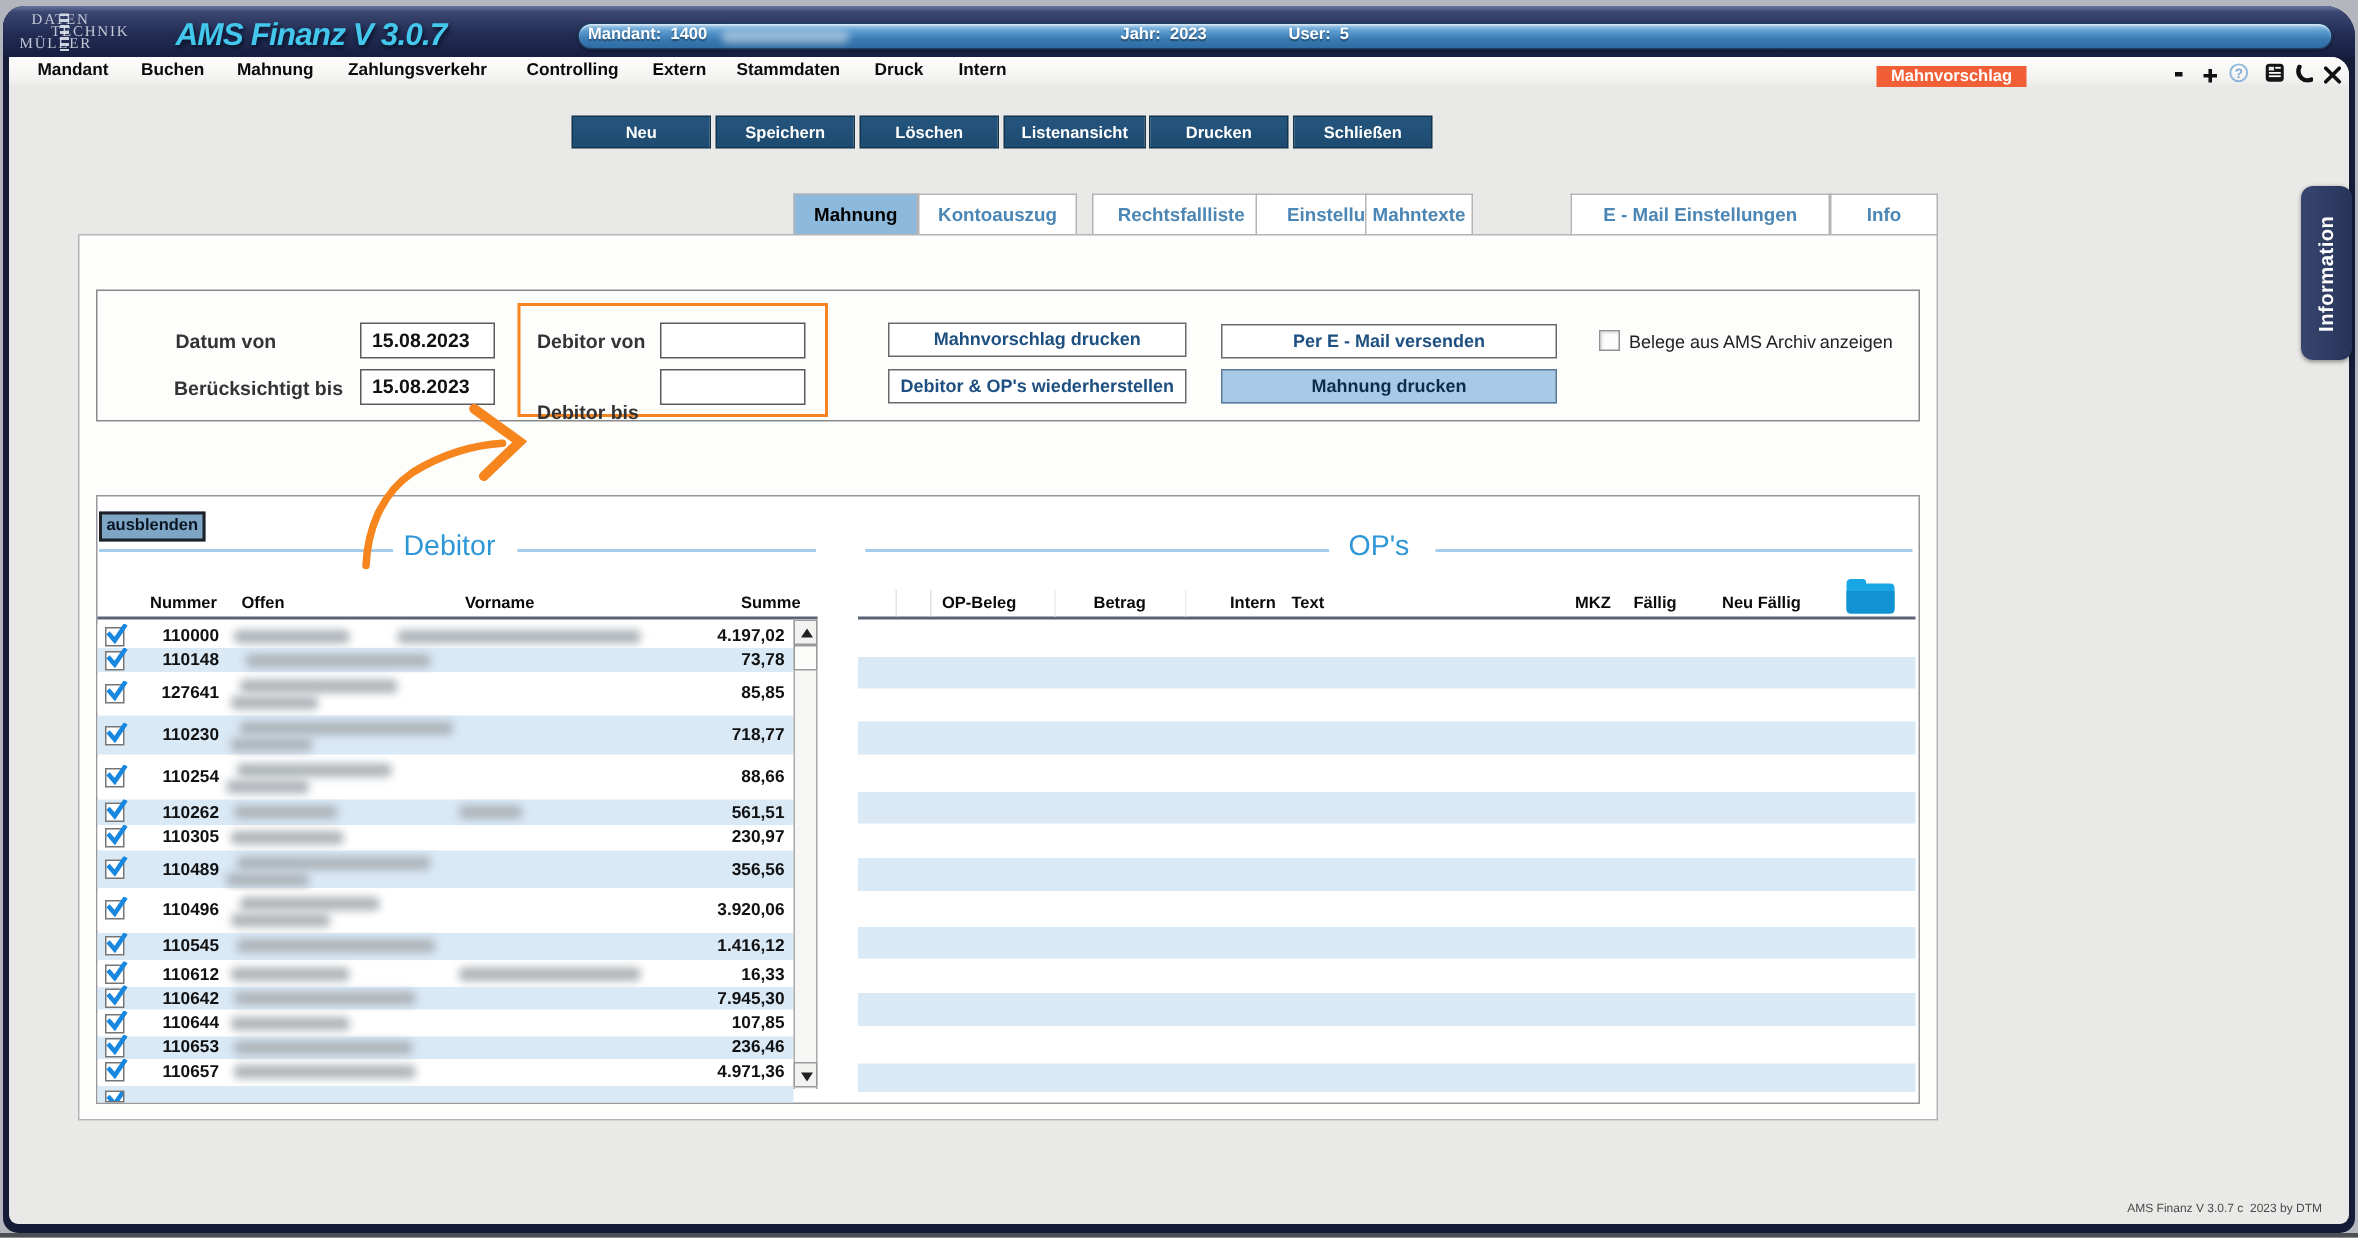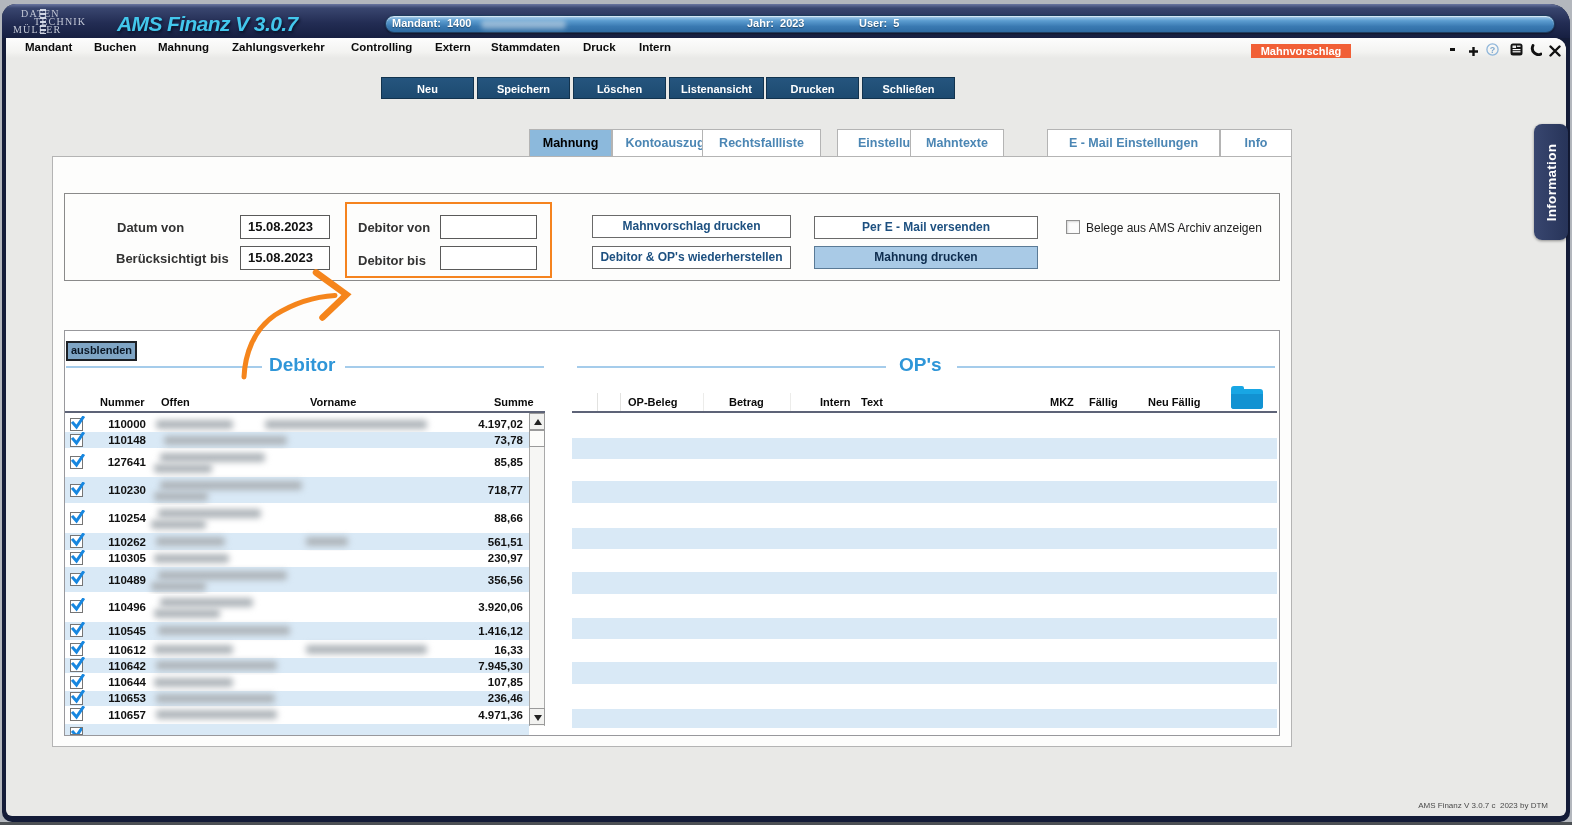--- a/index.html
+++ b/index.html
@@ -31,21 +31,21 @@
 #formbox{position:absolute;left:64px;top:193px;width:1216px;height:88px;background:#fdfdfc;border:1px solid #8a8a8a}
 .flabel{position:absolute;font-size:13px;font-weight:bold;color:#333;white-space:nowrap}
 .finput{position:absolute;background:#fff;border:1px solid #5a5a5a;font-size:13px;font-weight:bold;color:#111;padding-left:7px;line-height:22px}
 .obtn{position:absolute;height:23px;background:#fff;border:1px solid #6a6a6a;color:#1d5080;font-size:12px;font-weight:bold;text-align:center;line-height:21px}
 #orect{position:absolute;left:345px;top:202px;width:207px;height:76px;border:2px solid #f5831f}
 #bluebtn{position:absolute;left:814px;top:246px;width:224px;height:23px;background:#a9cae6;border:1px solid #5a7a96;color:#0d2c4e;font-size:12px;font-weight:bold;text-align:center;line-height:21px}
 #acheck{position:absolute;left:1066px;top:220px;width:14px;height:14px;background:#fcfcfc;border:1px solid #919191;box-shadow:inset 1px 1px 2px rgba(0,0,0,.15)}
 
 #tablebox{position:absolute;left:64px;top:330px;width:1216px;height:406px;background:#fff;border:1px solid #98989c}
 #ausb{position:absolute;left:66px;top:341px;width:71px;height:20px;background:#7fa5c5;border:2px solid #1d2126;color:#0a1624;font-size:11px;font-weight:bold;text-align:center;line-height:15px}
-.shead{position:absolute;top:354px;font-size:19px;font-weight:bold;color:#2f96d8;white-space:nowrap}
+.shead{position:absolute;top:354px;font-size:19px;font-weight:normal;color:#2f96d8;white-space:nowrap}
 .sline{position:absolute;top:366px;height:2px;background:#a5cceb}
 .th{position:absolute;top:396px;font-size:11px;font-weight:bold;color:#0a0a0a;white-space:nowrap}
 .hline{position:absolute;top:411px;height:2px;background:#5d6377}
 .rowbg{position:absolute;left:65px;width:464px}
 .cb{position:absolute;left:70px;width:13px;height:13px;background:#fff;border:1px solid #757575}
 .cb svg{position:absolute;left:-1px;top:-3px}
 .num{position:absolute;left:90px;width:56px;text-align:right;font-size:11.5px;font-weight:bold;color:#111;line-height:12px}
 .amt{position:absolute;left:420px;width:103px;text-align:right;font-size:11.5px;font-weight:bold;color:#111;line-height:12px}
 .bl{position:absolute;height:9px;background:#aeb4b9;border-radius:3px;filter:blur(3px)}
 .opstripe{position:absolute;left:572px;width:705px;background:#d9e9f6}
@@ -114,34 +114,34 @@
 <div class="tbtn" style="left:381px;width:93px">Neu</div>
 <div class="tbtn" style="left:477px;width:93px">Speichern</div>
 <div class="tbtn" style="left:573px;width:93px">Löschen</div>
 <div class="tbtn" style="left:669px;width:95px">Listenansicht</div>
 <div class="tbtn" style="left:766px;width:93px">Drucken</div>
 <div class="tbtn" style="left:862px;width:93px">Schließen</div>
 
 <div id="panel"></div>
 <div class="tab active" style="left:529px;width:83px">Mahnung</div>
 <div class="tab" style="left:612px;width:106px">Kontoauszug</div>
-<div class="tab" style="left:702px;width:119px">Rechtsfallliste</div>
+<div class="tab" style="left:728px;width:119px">Rechtsfallliste</div>
 <div class="tab" style="left:837px;width:124px">Einstellungen</div>
-<div class="tab" style="left:910px;width:94px">Mahntexte</div>
+<div class="tab" style="left:910px;width:72px">Mahntexte</div>
 <div class="tab" style="left:1047px;width:173px">E - Mail Einstellungen</div>
 <div class="tab" style="left:1220px;width:72px">Info</div>
 
 <div id="formbox"></div>
 <div class="flabel" style="left:117px;top:220px">Datum von</div>
 <div class="flabel" style="left:116px;top:251px">Berücksichtigt bis</div>
 <div class="finput" style="left:240px;top:215px;width:90px;height:24px">15.08.2023</div>
 <div class="finput" style="left:240px;top:246px;width:90px;height:24px">15.08.2023</div>
 <div id="orect"></div>
 <div class="flabel" style="left:358px;top:220px">Debitor von</div>
-<div class="flabel" style="left:358px;top:253px">Debitor bis</div>
+<div class="flabel" style="left:358px;top:267px">Debitor bis</div>
 <div class="finput" style="left:440px;top:215px;width:97px;height:24px"></div>
 <div class="finput" style="left:440px;top:246px;width:97px;height:24px"></div>
 <div class="obtn" style="left:592px;top:215px;width:199px">Mahnvorschlag drucken</div>
 <div class="obtn" style="left:592px;top:246px;width:199px">Debitor &amp; OP's wiederherstellen</div>
 <div class="obtn" style="left:814px;top:216px;width:224px">Per E - Mail versenden</div>
 <div id="bluebtn">Mahnung drucken</div>
 <div id="acheck"></div>
 <div class="flabel" style="left:1086px;top:221px;font-weight:normal;font-size:12px;color:#222">Belege aus AMS Archiv anzeigen</div>
 
 <div id="tablebox"></div>

